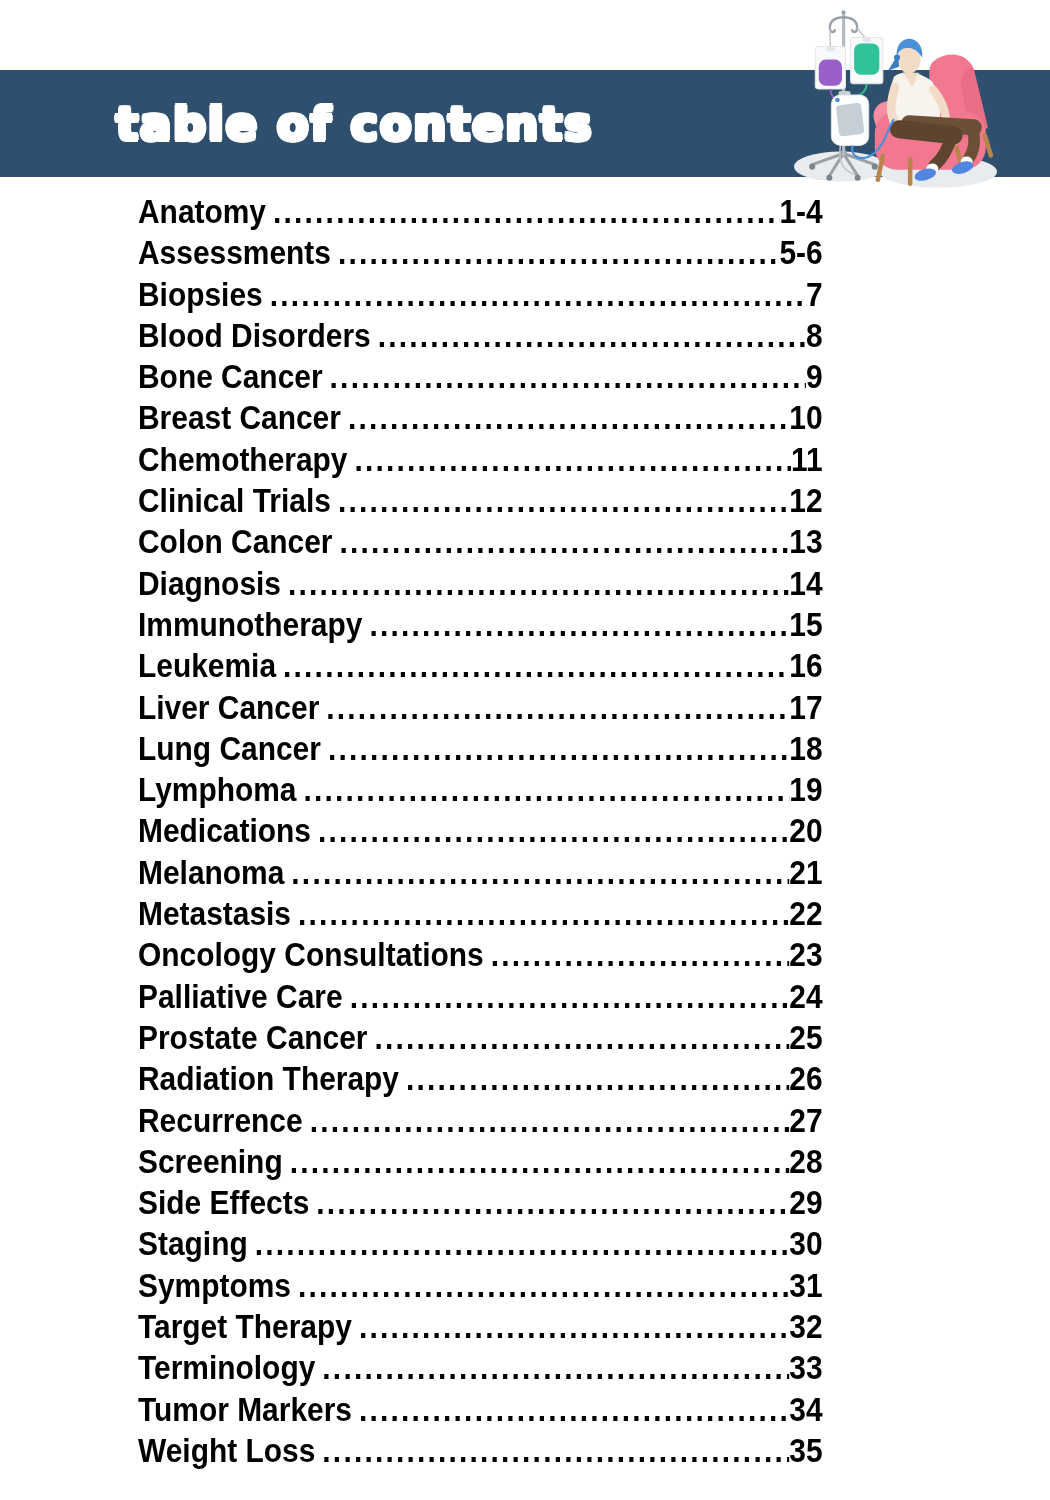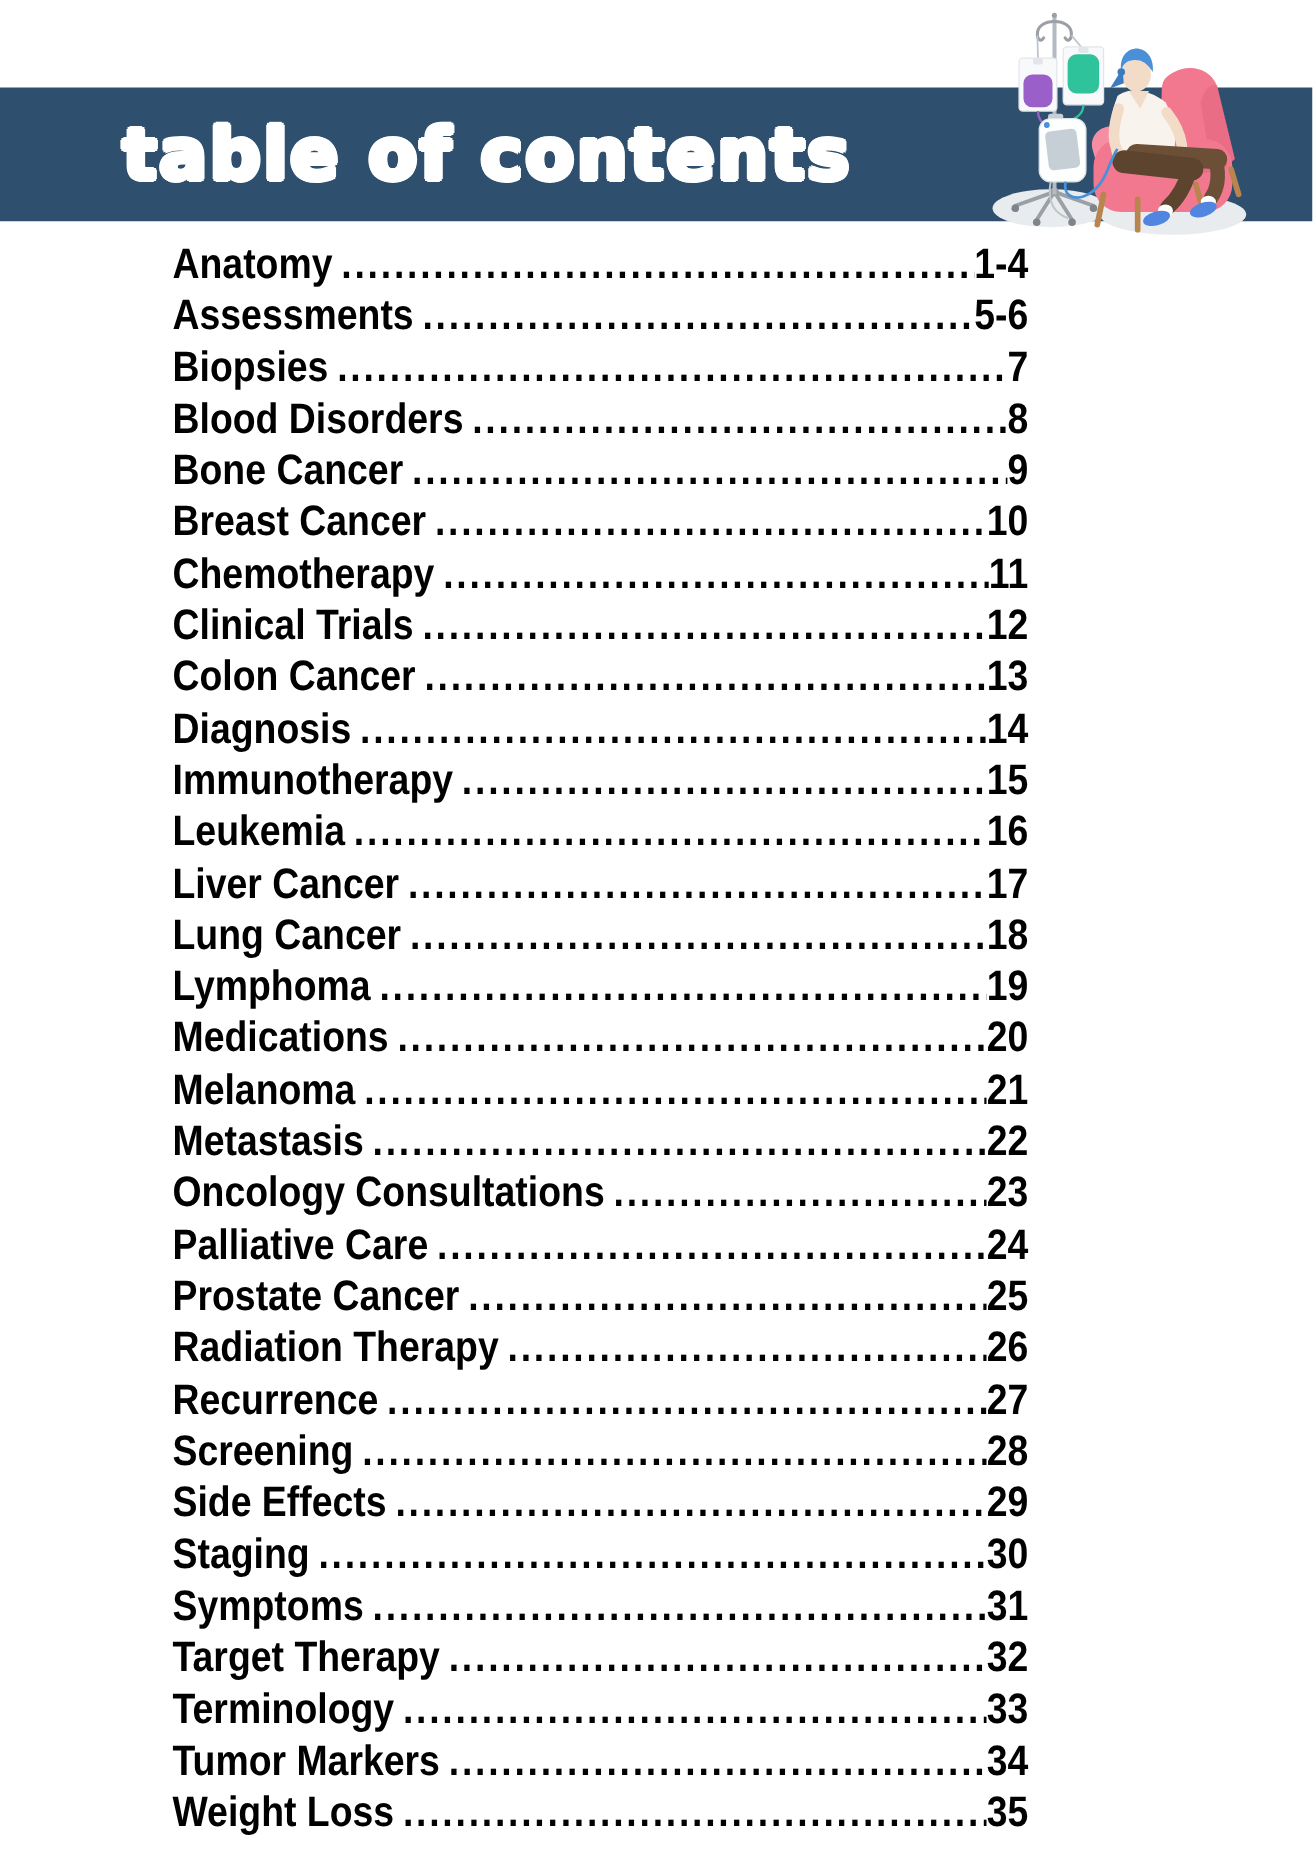--- a/index.html
+++ b/index.html
@@ -7,23 +7,23 @@
     position:relative;width:1050px;height:1500px;overflow:hidden;
     background:var(--page_bg,#fff);
     font-family:"Liberation Sans",sans-serif;
   }
   .banner{
     position:absolute;left:0;top:70px;width:1050px;height:107px;
     background:var(--banner,#2e506e);
     display:flex;align-items:center;
   }
   .banner h1{
-    margin:12px;padding-left:86px;
+    margin:0;padding-left:116px;
     font-family:"DejaVu Sans",sans-serif;font-weight:bold;
-    font-size:57px;letter-spacing:2px;
+    font-size:46px;letter-spacing:2px;
     color:var(--title,#fff);
     text-shadow:
       2.4px 0 0 var(--title,#fff), -2.4px 0 0 var(--title,#fff),
       0 2.4px 0 var(--title,#fff), 0 -2.4px 0 var(--title,#fff),
       1.7px 1.7px 0 var(--title,#fff), -1.7px 1.7px 0 var(--title,#fff),
       1.7px -1.7px 0 var(--title,#fff), -1.7px -1.7px 0 var(--title,#fff);
   }
   .illus{position:absolute;left:790px;top:4px;width:212px;height:192px}
   .toc{
     position:absolute;left:138px;top:191px;width:778px;

